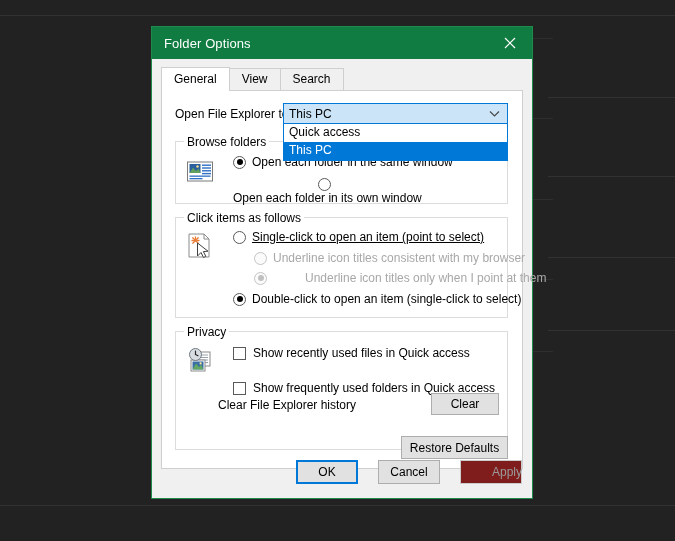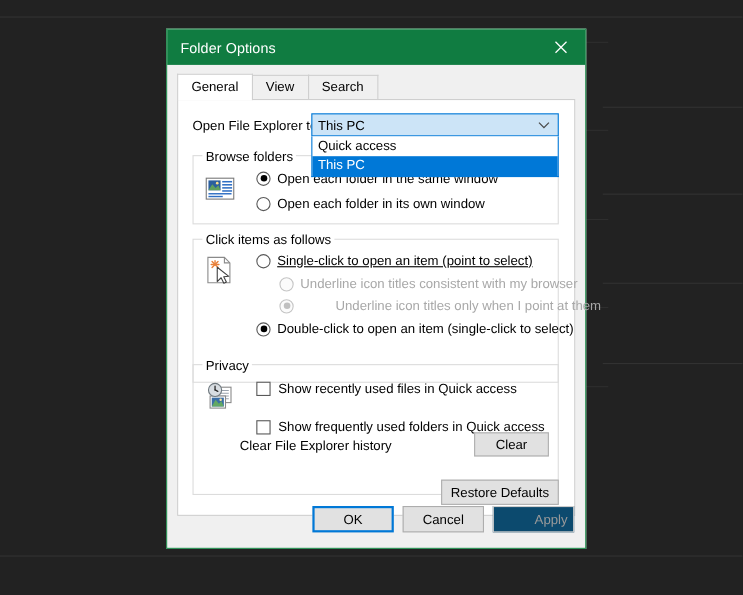--- a/index.html
+++ b/index.html
@@ -182,21 +182,21 @@
     position: absolute;
     top: -7px;
     left: 8px;
     background: #ffffff;
     padding: 0 3px;
     font-size: 12px;
     color: #000;
   }
 
   #grp-browse { left: 13px; top: 50px; right: 14px; height: 63px; }
-  #grp-click  { left: 13px; top: 126px; right: 14px; height: 131px; }
+  #grp-click  { left: 13px; top: 126px; right: 14px; height: 101px; }
   #grp-priv   { left: 13px; top: 240px; right: 14px; height: 119px; }
 
   
   .opt {
     position: absolute;
     display: flex;
     align-items: center;
     font-size: 12px;
     color: #000;
     cursor: default;
@@ -280,26 +280,26 @@
   #footer {
     position: absolute;
     left: 0;
     right: 0;
     bottom: 0;
     height: 50px;
   }
   .fbtn {
     position: absolute;
     top: 12px;
-    width: 74px;
+    width: 62px;
     height: 24px;
   }
   #ok-btn     { right: 174px; border: 2px solid #0078d7; background: #e1e1e1; }
   #cancel-btn { right: 92px; }
-  #apply-btn  { right: 10px; background: #0c4a6e; border-color: #cccccc; color: #9a9a9a; padding-left: 32px; }
+  #apply-btn  { right: 10px; background: #7f1d1d; border-color: #cccccc; color: #9a9a9a; padding-left: 32px; }
 </style>
 </head>
 <body>
 
 <div id="backdrop">
   <div class="bg-line" style="left:0px;   top:15px;  width:675px;"></div>
   <div class="bg-stub" style="left:531px; top:38px;  width:22px;"></div>
   <div class="bg-line" style="left:548px; top:97px;  width:127px;"></div>
   <div class="bg-stub" style="left:531px; top:118px; width:22px;"></div>
   <div class="bg-line" style="left:548px; top:176px; width:127px;"></div>
@@ -364,21 +364,21 @@
         <rect x="16" y="12.1" width="9" height="1.4" fill="#2f6fc4"></rect>
         <rect x="16" y="14.9" width="9" height="1.4" fill="#2f6fc4"></rect>
         <rect x="3.5" y="17.5" width="21" height="1.3" fill="#2f6fc4"></rect>
         <rect x="3.5" y="20" width="13" height="1.3" fill="#2f6fc4"></rect>
       </svg>
 
       <label class="opt" style="left:57px; top:13px;">
         <span class="radio checked"></span>
         <span>Open each folder in the same window</span>
       </label>
-      <label class="opt" style="left:57px; top:36px;">
+      <label class="opt" style="left:57px; top:36px;flex-direction:column;">
         <span class="radio"></span>
         <span>Open each folder in its own window</span>
       </label>
     </div>
 
     <div class="group" id="grp-click">
       <span class="group-title">Click items as follows</span>
 
       <svg class="glyph" style="left:10px; top:14px;" viewBox="0 0 28 28">
         <polygon points="3,2 18,2 23,7 23,25 3,25" fill="#ffffff" stroke="#8a8a8a" stroke-width="1"></polygon>

